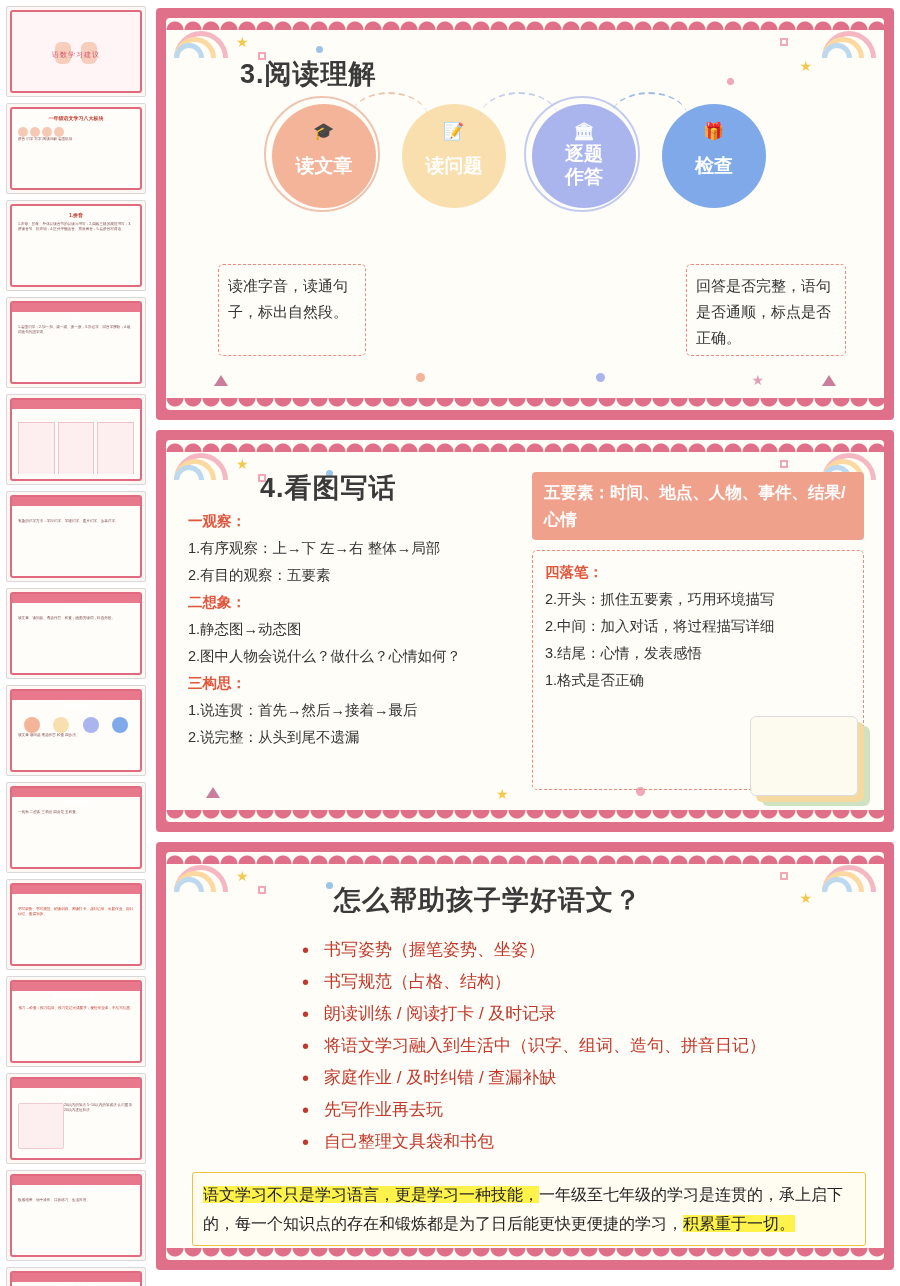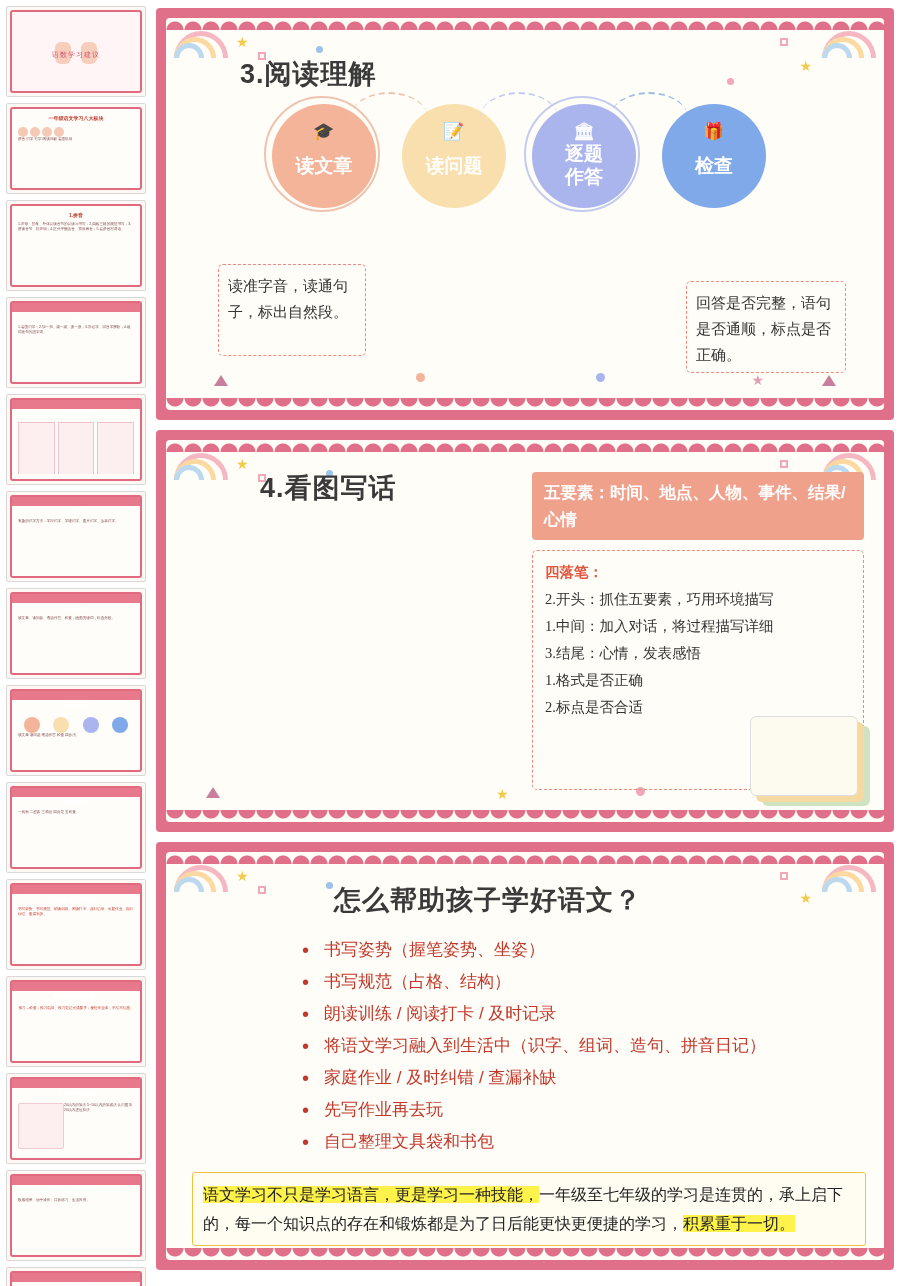--- a/index.html
+++ b/index.html
@@ -125,21 +125,21 @@
 
   
   .s2-left { position:absolute; left:22px; top:68px; width:330px; font-size:14.5px; line-height:27px; color:#333;}
   .s2-h { color:#e0573f; font-weight:bold; }
   .s2-box {
     position:absolute; background:#f0a18c; color:#fff; border-radius:4px;
     padding:7px 12px; font-size:16.5px; line-height:27px; font-weight:bold;
   }
   .s2-dash {
     position:absolute; border:1.5px dashed #f08a7d; border-radius:5px;
-    padding:8px 12px; font-size:14.5px; line-height:27px; color:#333;font-family:Liberation Serif, serif;
+    padding:8px 12px; font-size:14.5px; line-height:27px; color:#333;
   }
   .notebook {
     position:absolute; right:14px; bottom:14px; width:120px; height:92px;
   }
   .nb-l { position:absolute; width:108px;height:80px;border-radius:6px; }
 
   
   .s3-list { position:absolute; left:96px; top:66px; width:640px; }
   .s3-list li { color:#c0392b; font-size:17px; line-height:32px; list-style:none; position:relative; padding-left:22px;}
   .s3-list li:before { content:"•"; position:absolute; left:0; color:#c0392b; font-size:20px;}
@@ -346,21 +346,21 @@
           <span class="ico">🎁</span>
           <span class="lab">检查</span>
         </div>
 
         <div class="arc" style="left:112px;top:-10px;border-color:#eec4b0;"></div>
         <div class="arc" style="left:242px;top:-10px;border-color:#c3cbf0;"></div>
         <div class="arc" style="left:372px;top:-10px;border-color:#9bbbe8;"></div>
       </div>
 
       <div class="dashbox" style="left:52px; top:246px; width:148px; height:92px;">读准字音，读通句子，标出自然段。</div>
-      <div class="dashbox" style="left:520px; top:263px; width:160px; height:92px;">回答是否完整，语句是否通顺，标点是否正确。</div>
+      <div class="dashbox" style="left:520px; top:246px; width:160px; height:92px;">回答是否完整，语句是否通顺，标点是否正确。</div>
     </div>
   </div>
 
   <div class="slide" id="slide2">
     <div class="inner">
       <div class="scallop-top"></div>
       <div class="scallop-bottom"></div>
 
       <div class="rainbow" style="left:8px; top:12px;">
         <i class="r1"></i>
@@ -377,30 +377,40 @@
       <span class="star" style="right:72px;top:38px;">★</span>
       <span class="sq" style="right:96px;top:20px;"></span>
       <span class="cdot" style="left:160px;top:30px;background:#9cc4e8;"></span>
       <span class="tri" style="left:40px;bottom:24px;transform:rotate(180deg);"></span>
       <span class="tri" style="right:40px;bottom:24px;transform:rotate(180deg);"></span>
       <span class="star" style="left:330px;bottom:20px;color:#f3c94e;">★</span>
       <span class="cdot" style="left:470px;bottom:26px;background:#f0a7b6;width:9px;height:9px;"></span>
 
       <h2 class="slide-title" style="position:absolute;left:94px;top:30px;">4.看图写话</h2>
 
+      <div class="s2-left">
+        <div class="s2-h">一观察：</div>
+        <div>1.有序观察：上→下 左→右 整体→局部</div>
+        <div>2.有目的观察：五要素</div>
+        <div class="s2-h">二想象：</div>
+        <div>1.静态图→动态图</div>
+        <div>2.图中人物会说什么？做什么？心情如何？</div>
+        <div class="s2-h">三构思：</div>
+        <div>1.说连贯：首先→然后→接着→最后</div>
+        <div>2.说完整：从头到尾不遗漏</div>
+      </div>
 
       <div class="s2-box" style="left:366px; top:32px; width:332px;">五要素：时间、地点、人物、事件、结果/心情</div>
 
       <div class="s2-dash" style="left:366px; top:110px; width:332px; height:240px;">
         <div class="s2-h">四落笔：</div>
         <div>2.开头：抓住五要素，巧用环境描写</div>
-        <div>1.中间：加入对话，将过程描写详细</div>
+        <div>2.中间：加入对话，将过程描写详细</div>
         <div>3.结尾：心情，发表感悟</div>
         <div>1.格式是否正确</div>
-        <div>2.标点是否合适</div>
       </div>
 
       <div class="notebook">
         <div class="nb-l" style="left:12px;top:10px;background:#cfe3c2;"></div>
         <div class="nb-l" style="left:6px;top:6px;background:#f4d9a0;"></div>
         <div class="nb-l" style="left:0;top:0;background:#fdfaf0;border:1px solid #ddd;"></div>
       </div>
     </div>
   </div>
 

